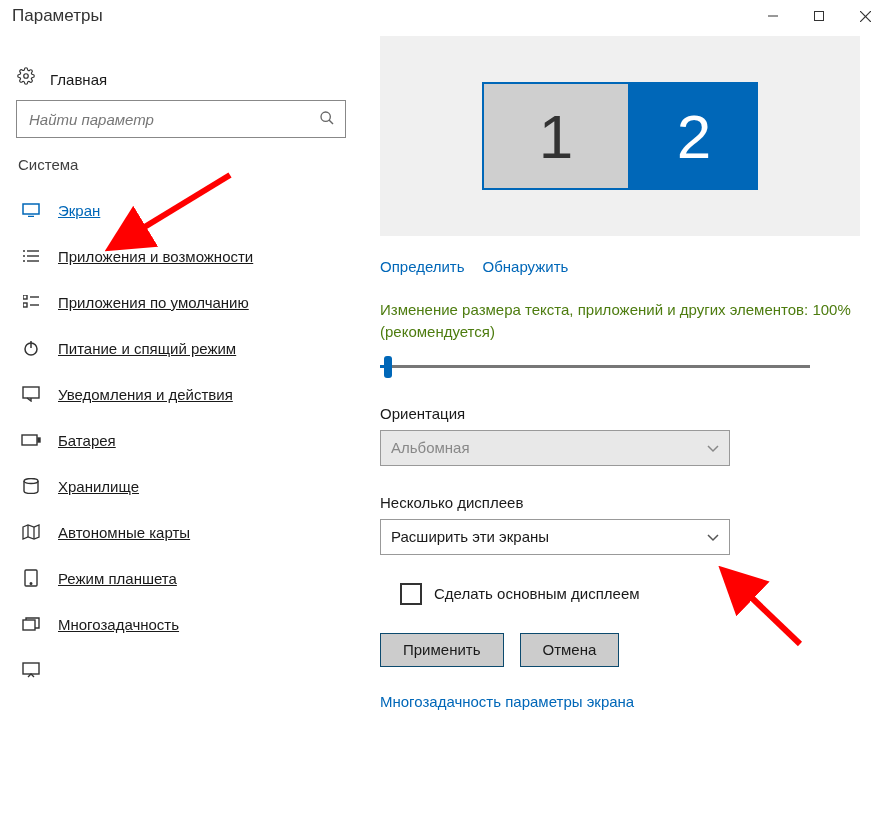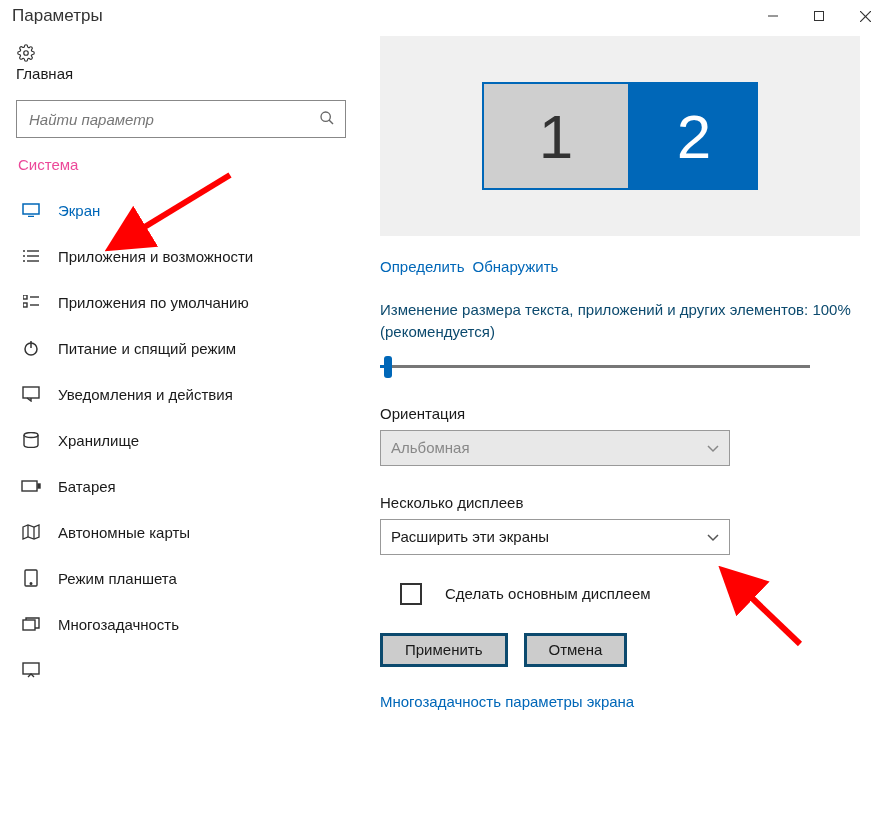--- a/index.html
+++ b/index.html
@@ -35,24 +35,23 @@
   .content {
     display: flex;
     height: calc(100% - 32px);
   }
   .sidebar {
     width: 360px;
     padding: 12px 0 0 16px;
   }
   .home-row {
     display: flex;
-    align-items: flex-start;
+    align-items: flex-end;
     height: 44px;
     cursor: pointer;
-    flex-direction: column;
   }
   .home-row .gear { width: 20px; margin-right: 14px; text-align: center; }
   .search-box {
     margin: 12px 14px 18px 0;
     height: 38px;
     border: 1px solid #888;
     display: flex;
     align-items: center;
     padding: 0 10px;
   }
@@ -60,29 +59,30 @@
     flex: 1;
     border: none;
     outline: none;
     font-size: 15px;
     background: transparent;
   }
   .search-box input::placeholder { color: #777; font-style: italic; }
   .search-icon { color: #555; }
   .section-label {
     font-size: 15px;
-    color: #ec4899;
+    color: #404040;
     margin: 6px 0 14px 2px;
   }
   .nav-item {
     display: flex;
     align-items: center;
     height: 46px;
     cursor: pointer;
     padding-left: 4px;
+    text-decoration: underline;
   }
   .nav-item .icon { width: 22px; margin-right: 16px; color: #333; display:flex; align-items:center; justify-content:center;}
   .nav-item.active { color: #0067b8; }
   .nav-item.active .icon { color: #0067b8; }
   .main {
     flex: 1;
     padding: 4px 28px 0 20px;
     position: relative;
   }
   .display-preview {
@@ -110,31 +110,31 @@
     border: 2px solid #0067b8;
   }
   .monitor.m2 {
     width: 128px;
     background: #0067b8;
     color: #fff;
     border: 1px solid #0067b8;
   }
   .links-row {
     display: flex;
-    gap: 8px;
+    gap: 18px;
     margin: 22px 0 24px 0;
   }
   .link {
     color: #0067b8;
     cursor: pointer;
     font-size: 15px;
   }
   .scale-text {
     font-size: 15px;
-    color: #0c4a6e;
+    color: #4d7c0f;
     margin-bottom: 10px;
     line-height: 1.45;
   }
   .slider {
     position: relative;
     width: 430px;
     height: 28px;
     margin-bottom: 24px;
   }
   .slider-track {
@@ -177,39 +177,39 @@
   .select.disabled {
     background: #e8e8e8;
     color: #888;
     cursor: default;
     text-align: right;
   }
   .select .chev { color: #555; }
   .checkbox-row {
     display: flex;
     align-items: center;
-    gap: 23px;
+    gap: 12px;
     margin: 6px 0 28px 0;
     cursor: pointer;
     padding-left: 20px;
   }
   .checkbox {
     width: 22px; height: 22px;
     border: 2px solid #333;
   }
   .button-row {
     display: flex;
     gap: 16px;
     margin-bottom: 26px;
   }
   .btn {
     height: 34px;
     padding: 0 22px;
     background: #ccc;
-    border: 3px solid #0c4a6e;
+    border: 1px solid #0c4a6e;
     display: flex;
     align-items: center;
     cursor: pointer;
     font-size: 15px;
   }
   .adv-link {
     color: #0067b8;
     cursor: pointer;
     font-size: 15px;
   }
@@ -312,35 +312,35 @@
       <span class="icon">
         <svg width="18" height="16" viewBox="0 0 18 16" fill="none" stroke="#333" stroke-width="1.4">
             <rect x="1" y="1" width="16" height="11"></rect>
             <path d="M5 12 L9 15 L9 12"></path>
           </svg>
       </span>
       <span>Уведомления и действия</span>
     </div>
     <div class="nav-item">
       <span class="icon">
+        <svg width="20" height="12" viewBox="0 0 20 12" fill="none" stroke="#333" stroke-width="1.4">
+            <rect x="1" y="1" width="15" height="10"></rect>
+            <rect x="17" y="4" width="2" height="4" fill="#333"></rect>
+          </svg>
+      </span>
+      <span>Батарея</span>
+    </div>
+    <div class="nav-item">
+      <span class="icon">
         <svg width="16" height="16" viewBox="0 0 16 16" fill="none" stroke="#333" stroke-width="1.4">
             <ellipse cx="8" cy="3" rx="7" ry="2.5"></ellipse>
             <path d="M1 3 V13 a7 2.5 0 0 0 14 0 V3"></path>
           </svg>
       </span>
       <span>Хранилище</span>
-    </div>
-    <div class="nav-item">
-      <span class="icon">
-        <svg width="20" height="12" viewBox="0 0 20 12" fill="none" stroke="#333" stroke-width="1.4">
-            <rect x="1" y="1" width="15" height="10"></rect>
-            <rect x="17" y="4" width="2" height="4" fill="#333"></rect>
-          </svg>
-      </span>
-      <span>Батарея</span>
     </div>
     <div class="nav-item">
       <span class="icon">
         <svg width="18" height="16" viewBox="0 0 18 16" fill="none" stroke="#333" stroke-width="1.3">
             <path d="M1 3 L6 1 L12 3 L17 1 V13 L12 15 L6 13 L1 15 Z"></path>
             <line x1="6" y1="1" x2="6" y2="13"></line>
             <line x1="12" y1="3" x2="12" y2="15"></line>
           </svg>
       </span>
       <span>Автономные карты</span>

